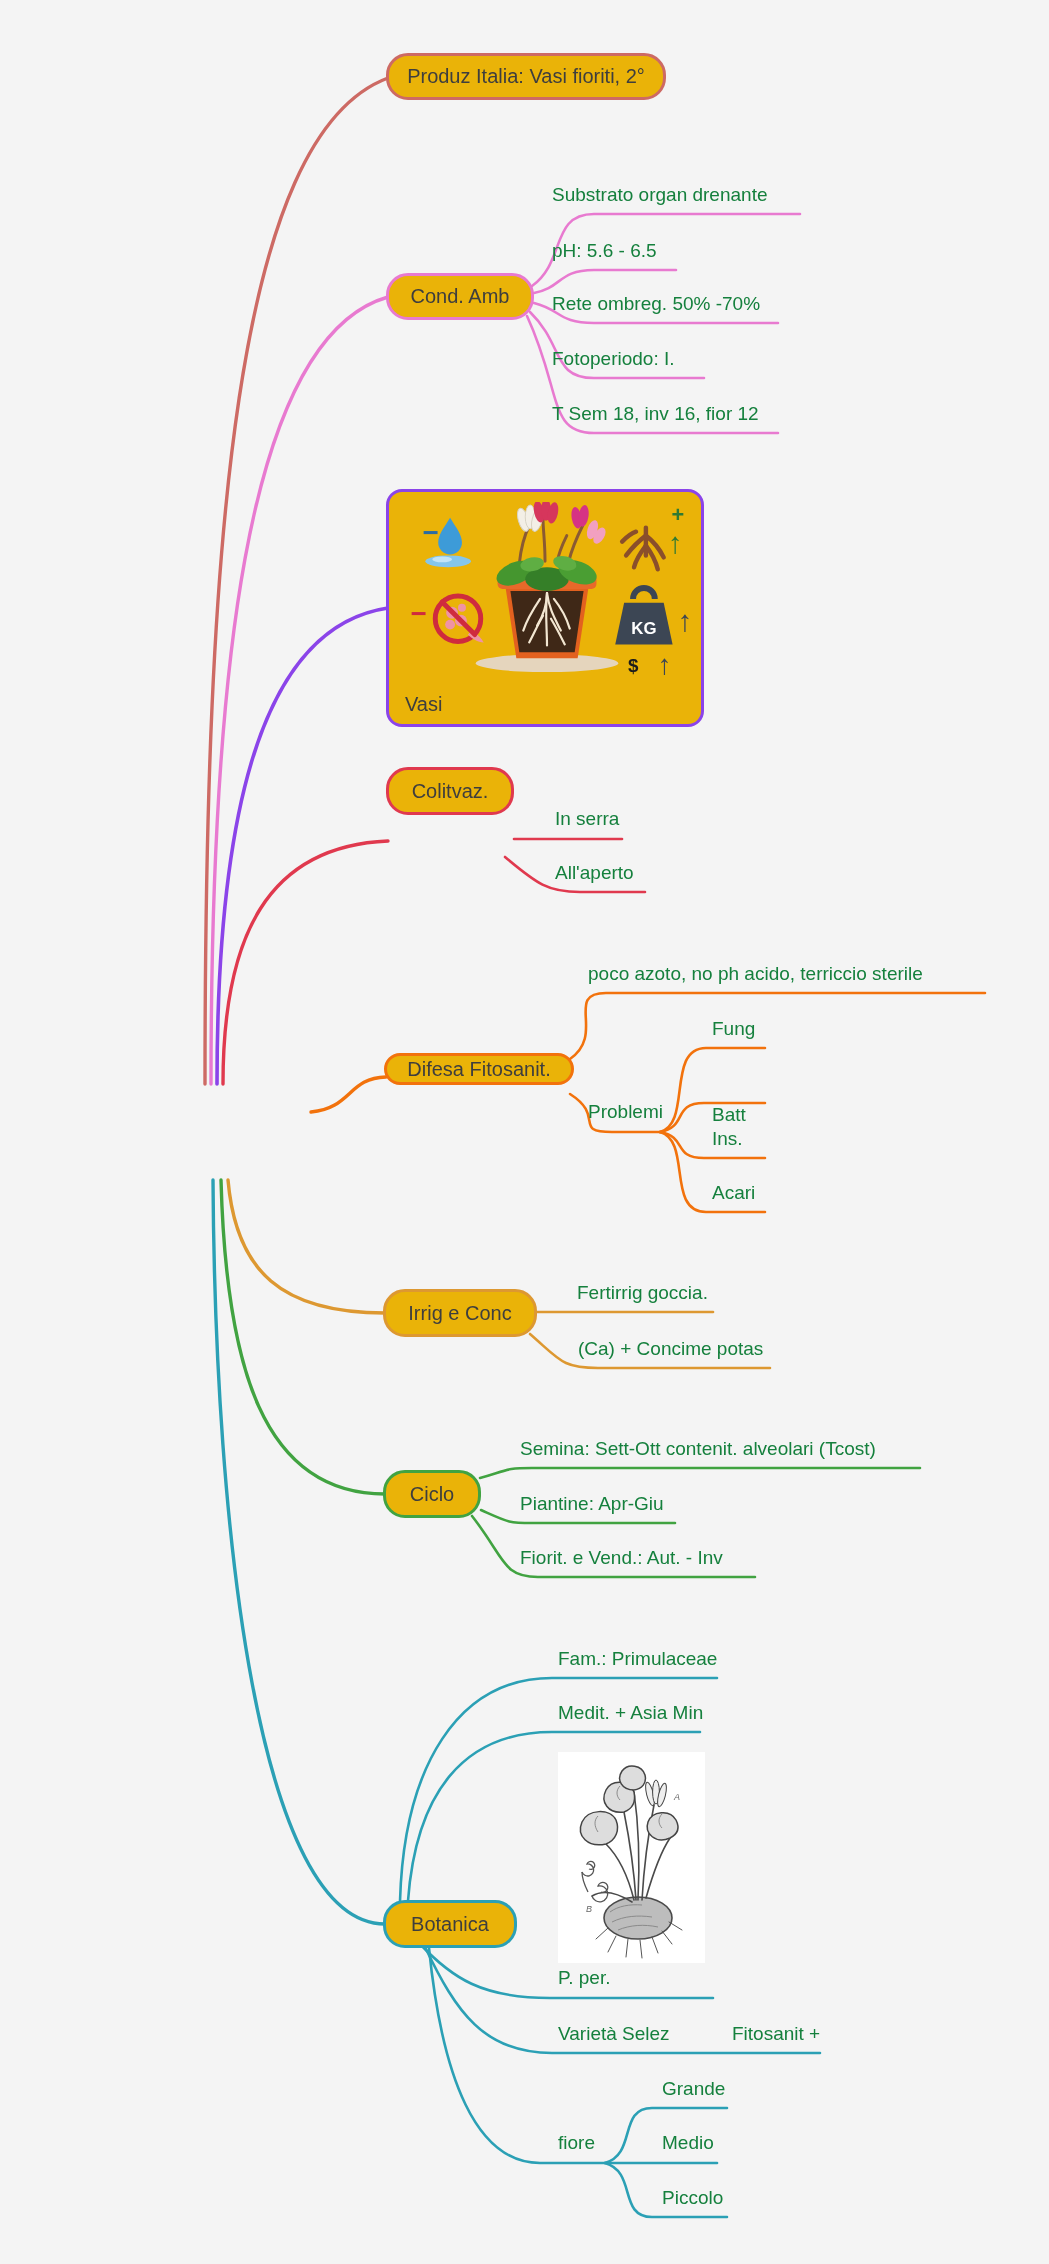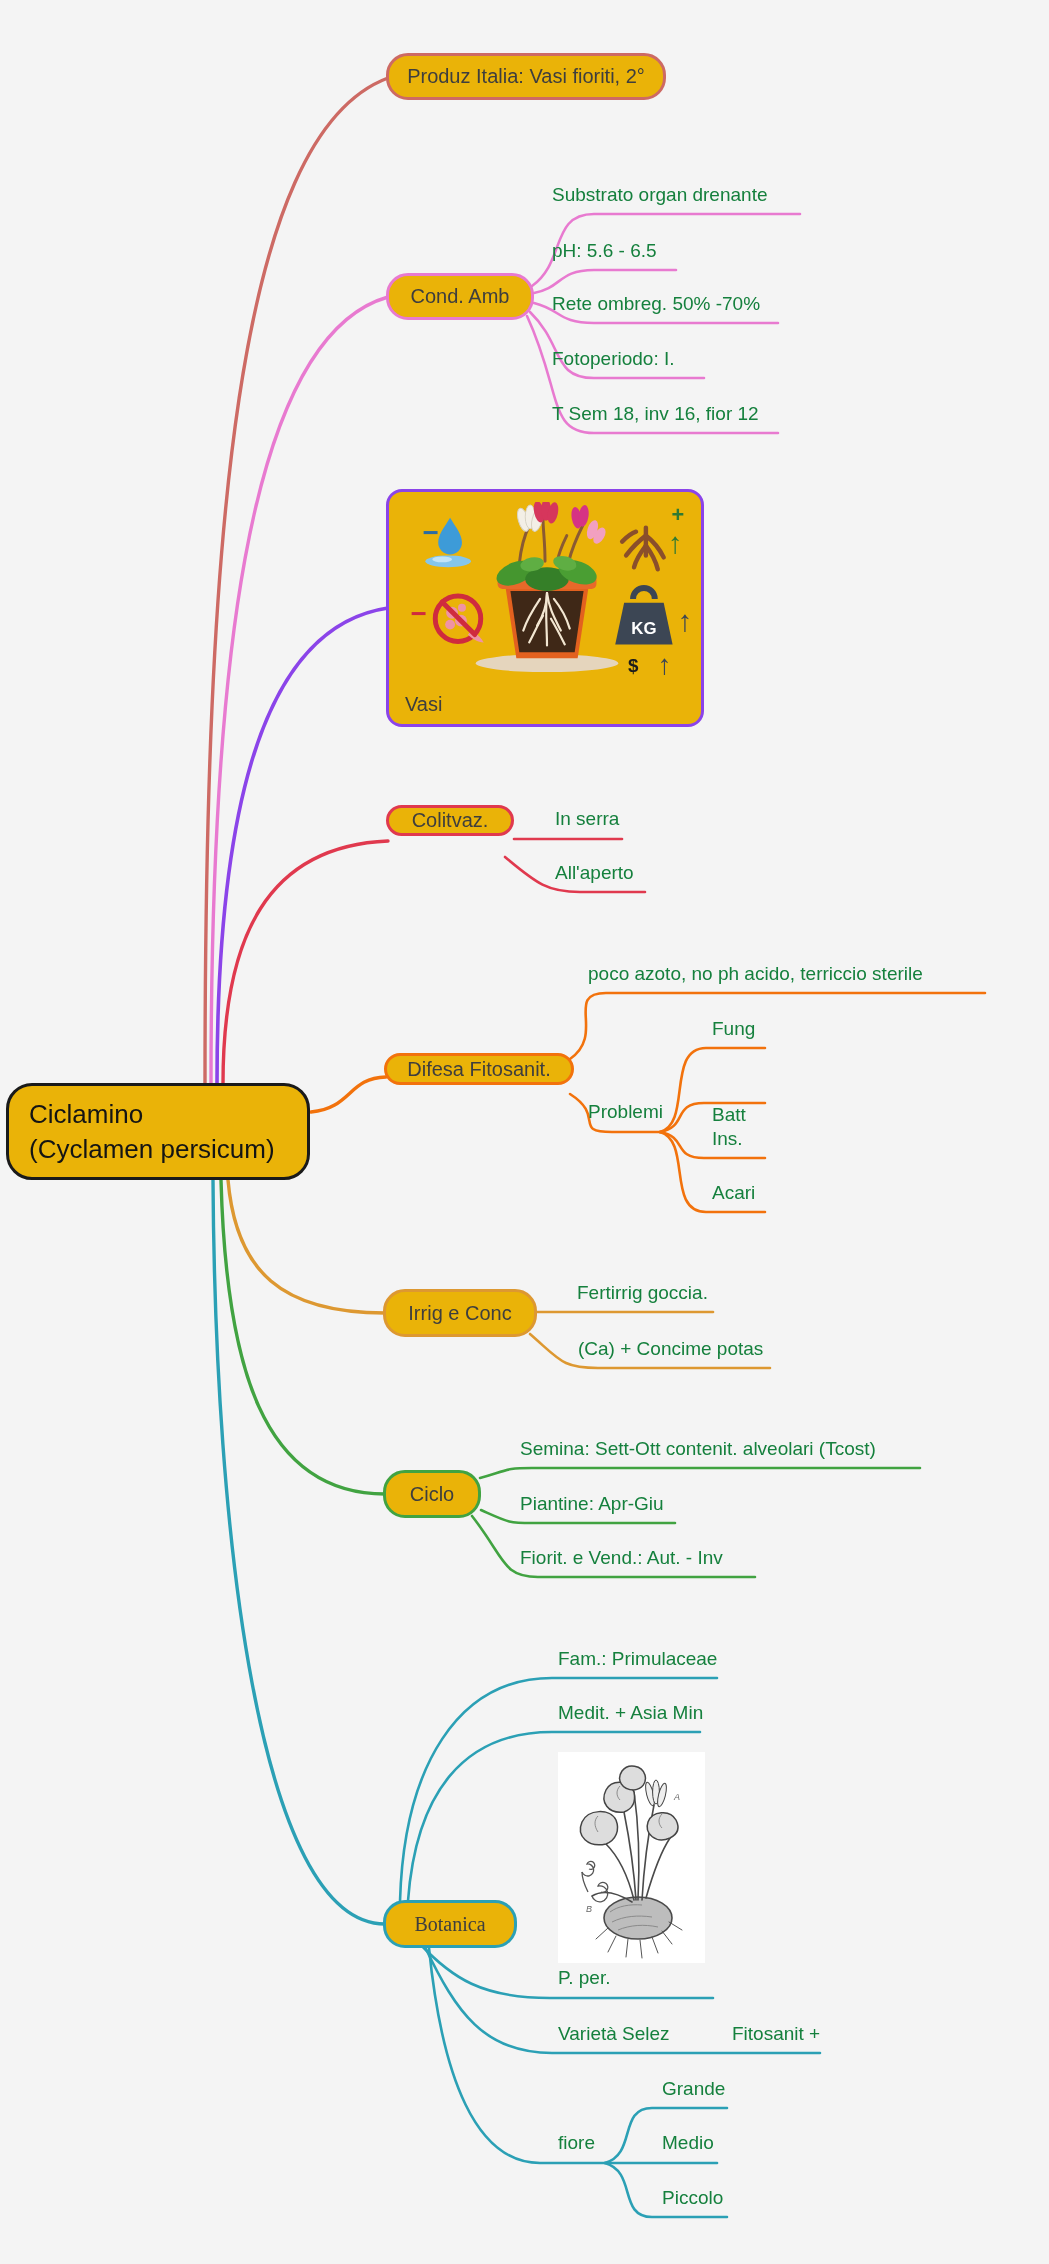--- a/index.html
+++ b/index.html
@@ -77,24 +77,20 @@
     <path d="M400,1901 C404,1766 458,1678 552,1678 L717,1678" fill="none" stroke-width="2.6" stroke-linecap="round" stroke="#2ba0b5"></path>
     <path d="M408,1901 C416,1792 464,1732 552,1732 L700,1732" fill="none" stroke-width="2.6" stroke-linecap="round" stroke="#2ba0b5"></path>
     <path d="M420,1944 C452,1978 482,1998 550,1998 L713,1998" fill="none" stroke-width="2.6" stroke-linecap="round" stroke="#2ba0b5"></path>
     <path d="M425,1947 C456,2012 484,2053 552,2053 L820,2053" fill="none" stroke-width="2.6" stroke-linecap="round" stroke="#2ba0b5"></path>
     <path d="M429,1948 C442,2078 476,2163 540,2163 L605,2163" fill="none" stroke-width="2.6" stroke-linecap="round" stroke="#2ba0b5"></path>
     <path d="M605,2163 C637,2154 618,2108 652,2108 L727,2108" fill="none" stroke-width="2.6" stroke-linecap="round" stroke="#2ba0b5"></path>
     <path d="M605,2163 L717,2163" fill="none" stroke-width="2.6" stroke-linecap="round" stroke="#2ba0b5"></path>
     <path d="M605,2163 C637,2172 618,2217 652,2217 L727,2217" fill="none" stroke-width="2.6" stroke-linecap="round" stroke="#2ba0b5"></path>
   </svg>
 
-  <div class="node root" style="left:6px; top:1083px; width:304px; height:97px;">
-    <span>Ciclamino</span>
-    <span>(Cyclamen persicum)</span>
-  </div>
 
   <div class="node produz" style="left:386px; top:53px; width:280px; height:47px;">
     <span>Produz Italia: Vasi fioriti, 2°</span>
   </div>
 
   <div class="node condamb" style="left:386px; top:273px; width:148px; height:47px;">
     <span>Cond. Amb</span>
   </div>
 
   <div class="node vasi" style="left:386px; top:489px; width:318px; height:238px;">
@@ -186,37 +182,37 @@
       </g>
 
       <g>
         <text x="232" y="172" font-size="19" font-weight="bold" fill="#1c1c1c">$</text>
         <text x="262" y="174" font-size="28" font-weight="bold" fill="#3c4654">↑</text>
       </g>
     </svg>
     <span class="vasi-label">Vasi</span>
   </div>
 
-  <div class="node colitvaz" style="left:386px; top:805px; width:128px; height:31px;">
+  <div class="node colitvaz" style="left:386px; top:767px; width:128px; height:48px;">
     <span>Colitvaz.</span>
   </div>
 
   <div class="node difesa" style="left:384px; top:1053px; width:190px; height:32px;">
     <span>Difesa Fitosanit.</span>
   </div>
 
   <div class="node irrig" style="left:383px; top:1289px; width:154px; height:48px;">
     <span>Irrig e Conc</span>
   </div>
 
   <div class="node ciclo" style="left:383px; top:1470px; width:98px; height:48px;">
     <span>Ciclo</span>
   </div>
 
-  <div class="node botanica" style="left:383px; top:1900px; width:134px; height:48px;font-family:Liberation Serif, serif;">
+  <div class="node botanica" style="left:383px; top:1900px; width:134px; height:48px;">
     <span>Botanica</span>
   </div>
 
   <div class="leaf" style="left:552px; top:183px;">Substrato organ drenante</div>
   <div class="leaf" style="left:552px; top:239px;">pH: 5.6 - 6.5</div>
   <div class="leaf" style="left:552px; top:292px;">Rete ombreg. 50% -70%</div>
   <div class="leaf" style="left:552px; top:347px;">Fotoperiodo: I.</div>
   <div class="leaf" style="left:552px; top:402px;">T Sem 18, inv 16, fior 12</div>
 
   <div class="leaf" style="left:555px; top:807px;text-align:center;">In serra</div>

